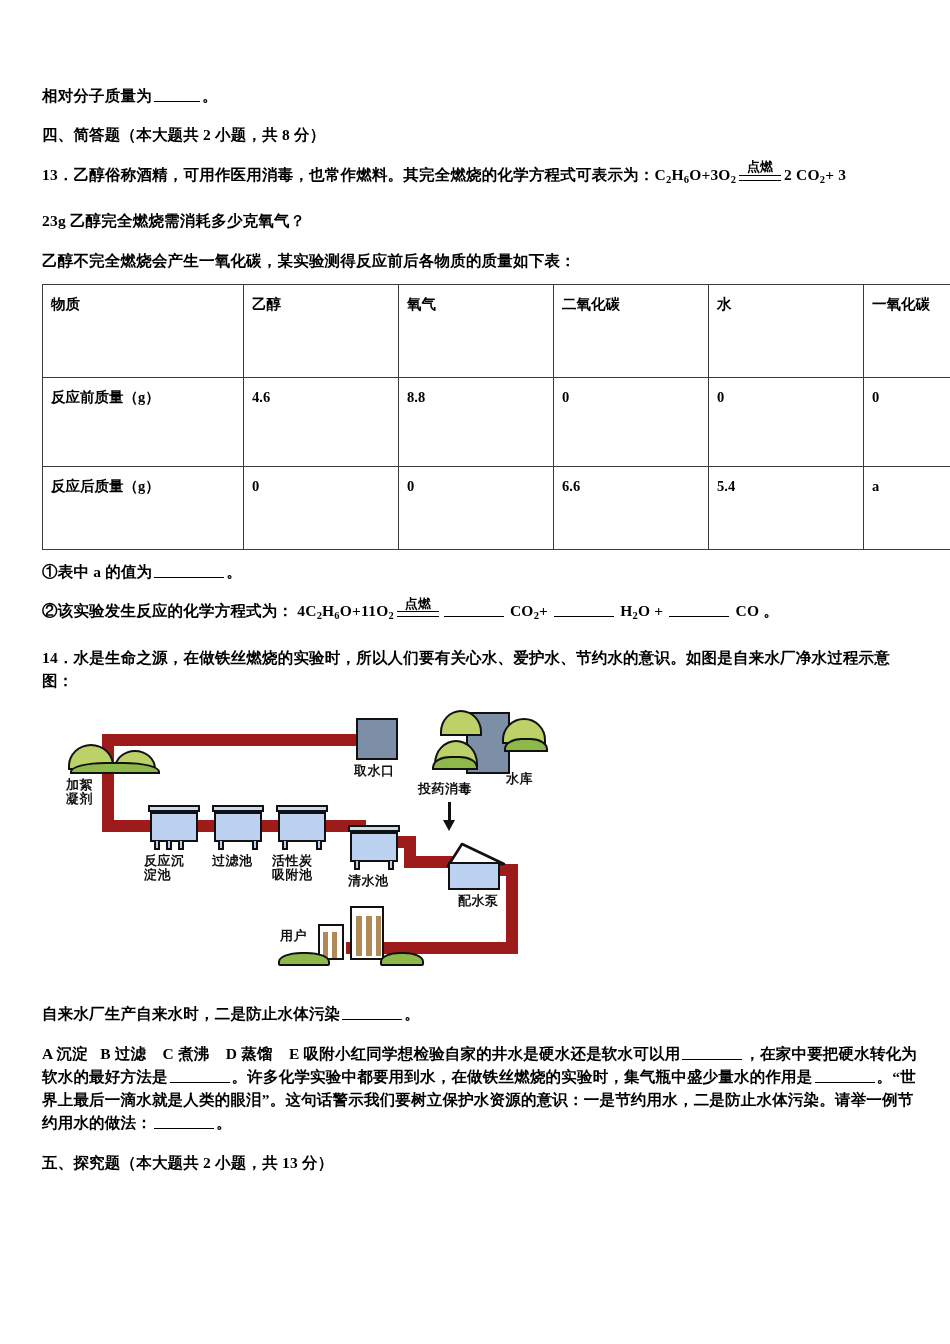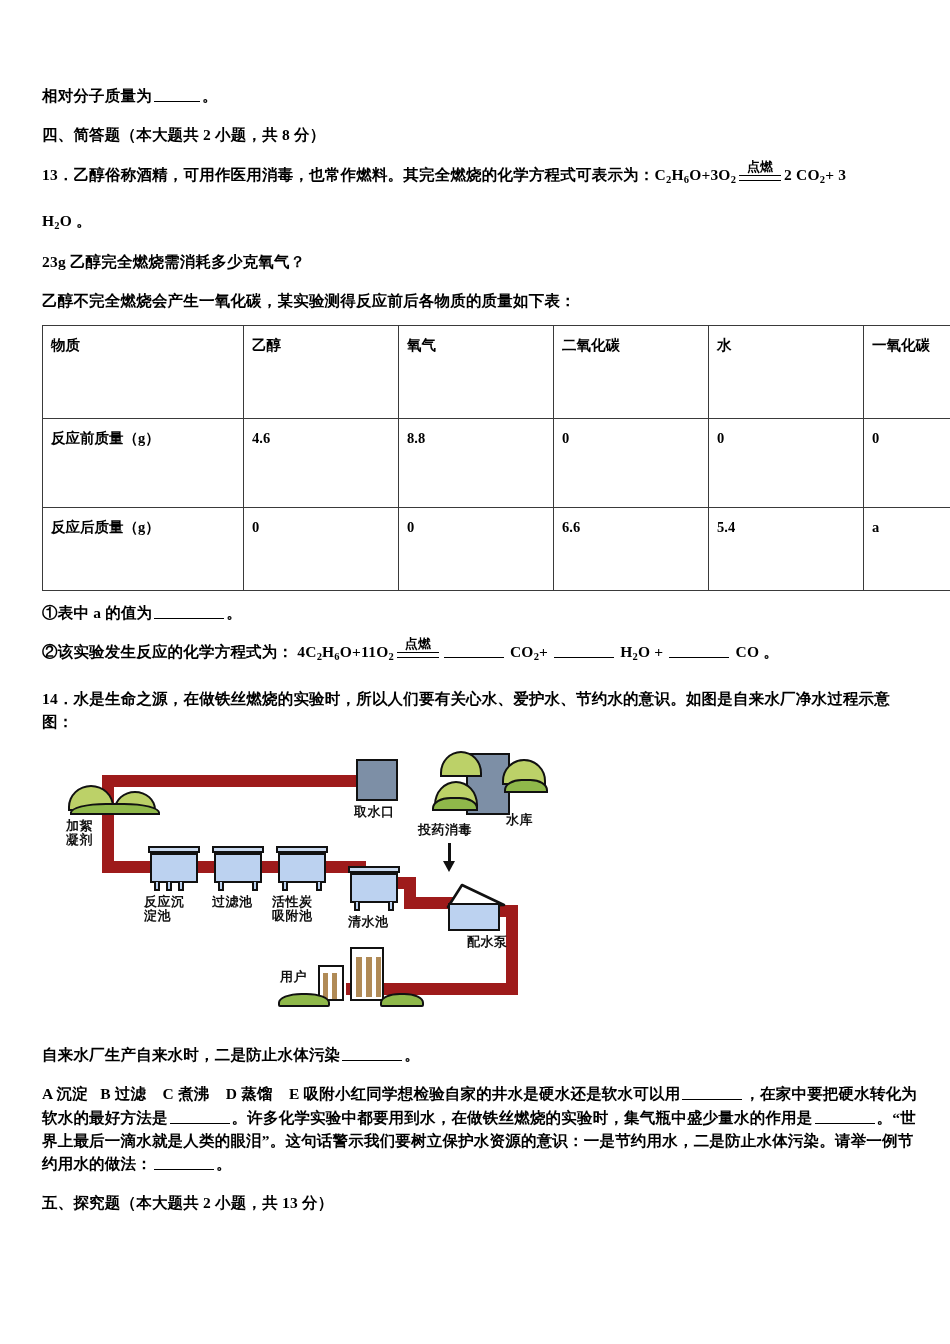--- a/index.html
+++ b/index.html
@@ -226,21 +226,20 @@
 
 <div class="page">
  <div class="content">
 
   <p class="para"><span>相对分子质量为</span><span class="blank"></span><span>。</span></p>
 
   <p class="para">四、简答题（本大题共 2 小题，共 8 分）</p>
 
   <p class="para loose"><span>13．</span><span>乙醇俗称酒精，可用作医用消毒，也常作燃料。其完全燃烧的化学方程式可表示为：</span><span class="chem">C<sub>2</sub>H<sub>6</sub>O+3O<sub>2</sub></span><span class="rxn"><span class="cond">点燃</span><span class="bar"></span></span><span class="chem">2 CO<sub>2</sub>+ 3</span></p>
 
-  <p class="para"><span class="chem">H<sub>2</sub>O</span> <span>。</span></p>
 
   <p class="para">23g 乙醇完全燃烧需消耗多少克氧气？</p>
 
   <p class="para tight">乙醇不完全燃烧会产生一氧化碳，某实验测得反应前后各物质的质量如下表：</p>
 
   <table class="masstable">
     <tbody>
           <tr class="r-head">
       <td class="col0">物质</td>
       <td class="colx">乙醇</td>
@@ -344,21 +343,21 @@
     <div class="leg" style="left:288px; top:153px;"></div>
     <div class="leg" style="left:322px; top:153px;"></div>
     <div class="lbl" style="left:282px; top:166px;">清水池</div>
 
     <div class="pumproof" style="left:380px; top:134px;">
       <svg width="62" height="26" viewBox="0 0 62 26">
         <polygon points="16,2 58,22 2,24" fill="#ffffff" stroke="#111" stroke-width="2.6" stroke-linejoin="round"></polygon>
       </svg>
     </div>
     <div class="pumpbody" style="left:382px; top:154px; width:52px; height:28px;"></div>
-    <div class="lbl" style="left:401px; top:186px;">配水泵</div>
+    <div class="lbl" style="left:392px; top:186px;">配水泵</div>
 
     <div class="bldg" style="left:252px; top:216px; width:26px; height:36px;"></div>
     <div class="bldgstripe" style="left:257px; top:224px; width:5px; height:26px;"></div>
     <div class="bldgstripe" style="left:266px; top:224px; width:5px; height:26px;"></div>
     <div class="bldg" style="left:284px; top:198px; width:34px; height:54px;"></div>
     <div class="bldgstripe" style="left:290px; top:208px; width:6px; height:40px;"></div>
     <div class="bldgstripe" style="left:300px; top:208px; width:6px; height:40px;"></div>
     <div class="bldgstripe" style="left:310px; top:208px; width:5px; height:40px;"></div>
     <div class="ground" style="left:212px; top:244px; width:52px; height:14px;"></div>
     <div class="ground" style="left:314px; top:244px; width:44px; height:14px;"></div>

